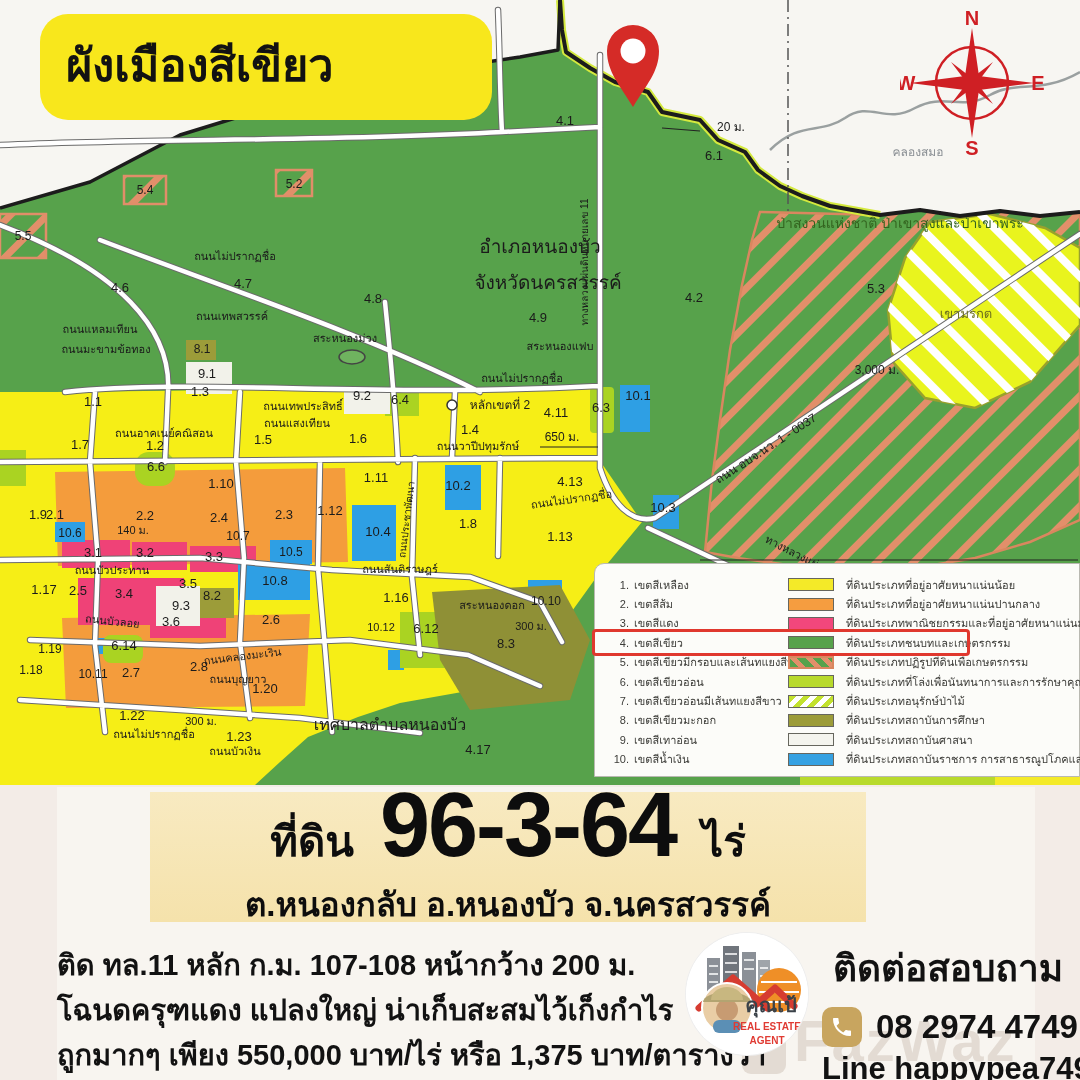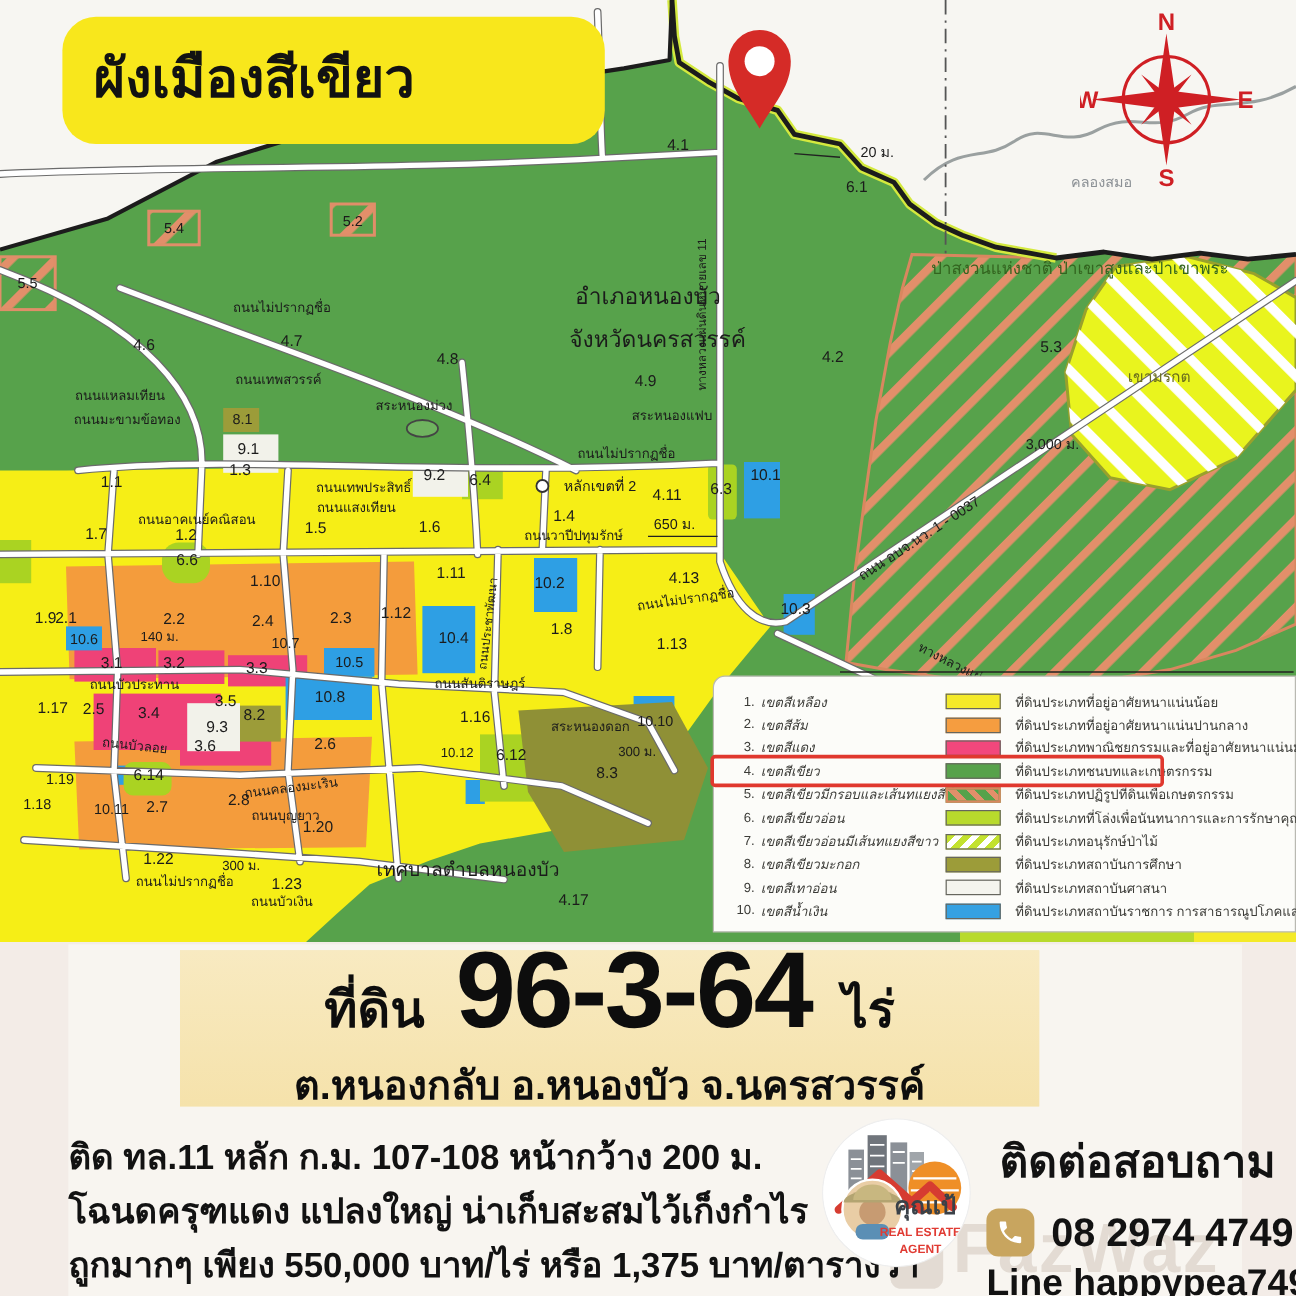--- a/index.html
+++ b/index.html
@@ -2,32 +2,32 @@
 <html><head>
 <meta charset="utf-8">
 <style>
   html,body{margin:0;padding:0;background:#777;}
   .poster{position:relative;width:1080px;height:1080px;overflow:hidden;background:#57a24b;
           font-family:"Liberation Sans","DejaVu Sans",sans-serif;}
   
   .map-wrap{position:absolute;left:0;top:0;width:1072px;height:785px;}
   svg text{font-family:"Liberation Sans","DejaVu Sans",sans-serif;}
   
-  .banner{position:absolute;left:52px;top:14px;width:452px;background:#f8e71c;border-radius:28px;
+  .banner{position:absolute;left:40px;top:14px;width:452px;background:#f8e71c;border-radius:28px;
           padding:18px 20px 20px 26px;box-sizing:border-box;z-index:6;}
   .banner div{font-size:45px;font-weight:800;color:#121212;line-height:1.52;white-space:nowrap;}
   
   .compass{position:absolute;left:900px;top:8px;z-index:5;}
   
   .legend{position:absolute;left:594px;top:563px;width:486px;height:214px;background:#fcfcf9;
           border:1px solid #b9b9b2;border-radius:10px 0 0 0;box-sizing:border-box;
           padding:11px 8px 6px 12px;z-index:5;}
   .lg-row{display:flex;align-items:center;height:19.4px;}
   .lg-no{width:22px;font-size:11px;color:#3c3c38;text-align:right;margin-right:5px;flex:none;}
-  .lg-name{width:154px;font-size:11px;color:#3c3c38;flex:none;white-space:nowrap;font-style:italic;}
+  .lg-name{width:154px;font-size:11px;color:#3c3c38;flex:none;white-space:nowrap;}
   .lg-sw{width:46px;height:13px;border:1px solid #66665e;flex:none;box-sizing:border-box;}
   .lg-desc{margin-left:12px;font-size:11px;color:#3c3c38;white-space:nowrap;}
   .sw1{background:#f4ea28;}
   .sw2{background:#f59d40;}
   .sw3{background:#f2477c;}
   .sw4{background:#57a24b;}
   .sw5{background:#57a24b;border:2px solid #d9875f;
        background-image:repeating-linear-gradient(45deg,rgba(0,0,0,0) 0 6px,#e28f6a 6px 11px);}
   .sw6{background:#b8da2c;}
   .sw7{background:#c3e22e;

